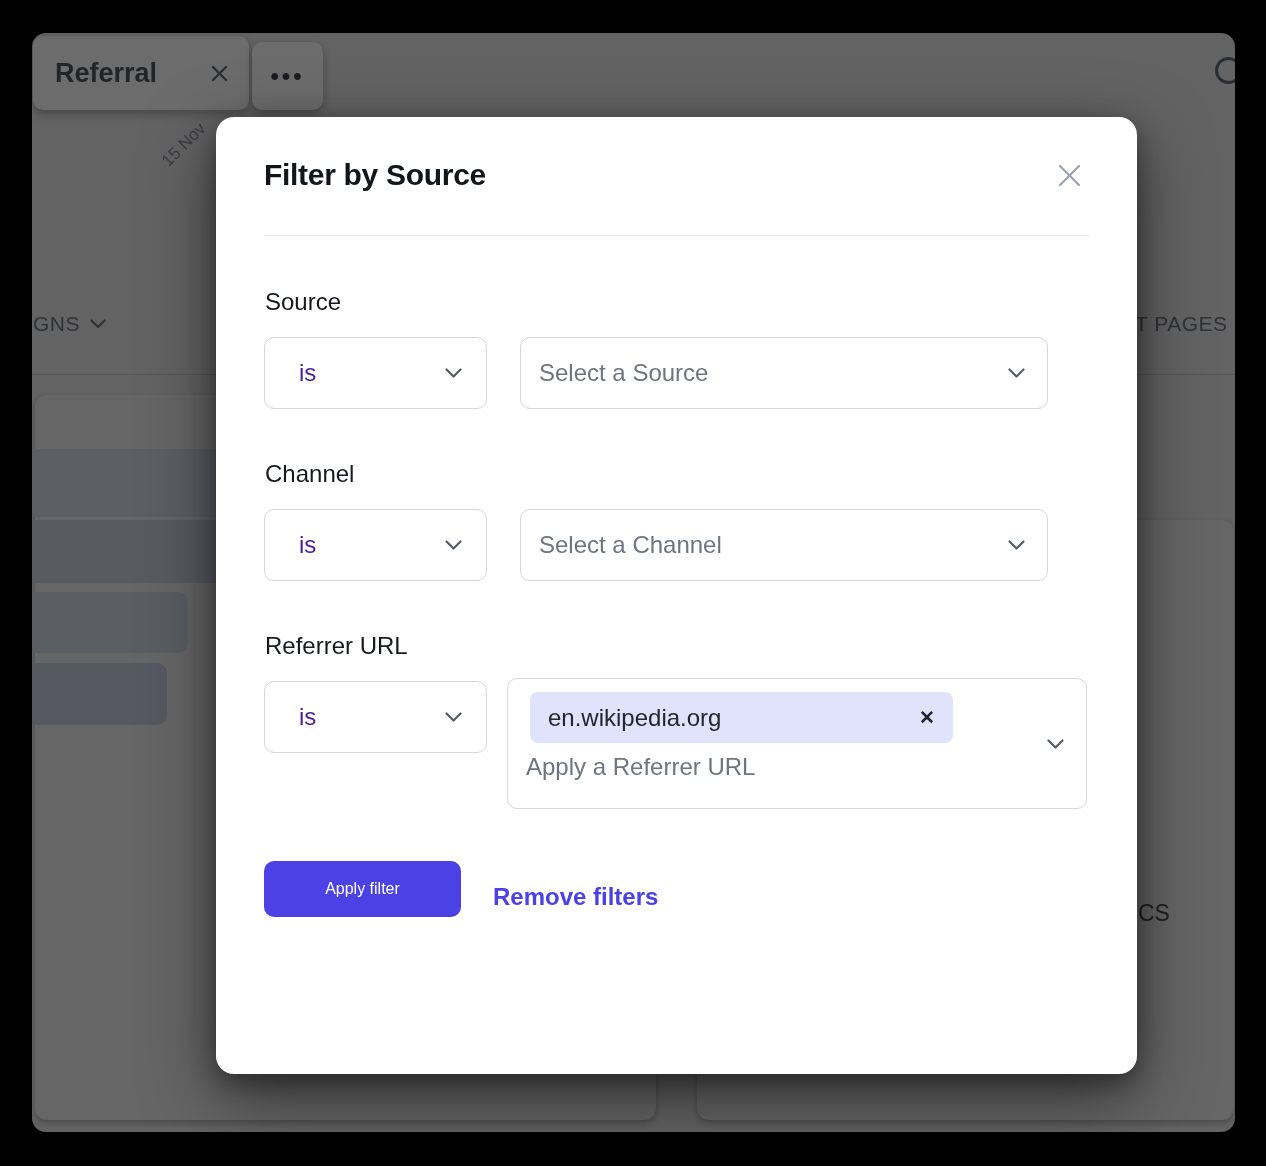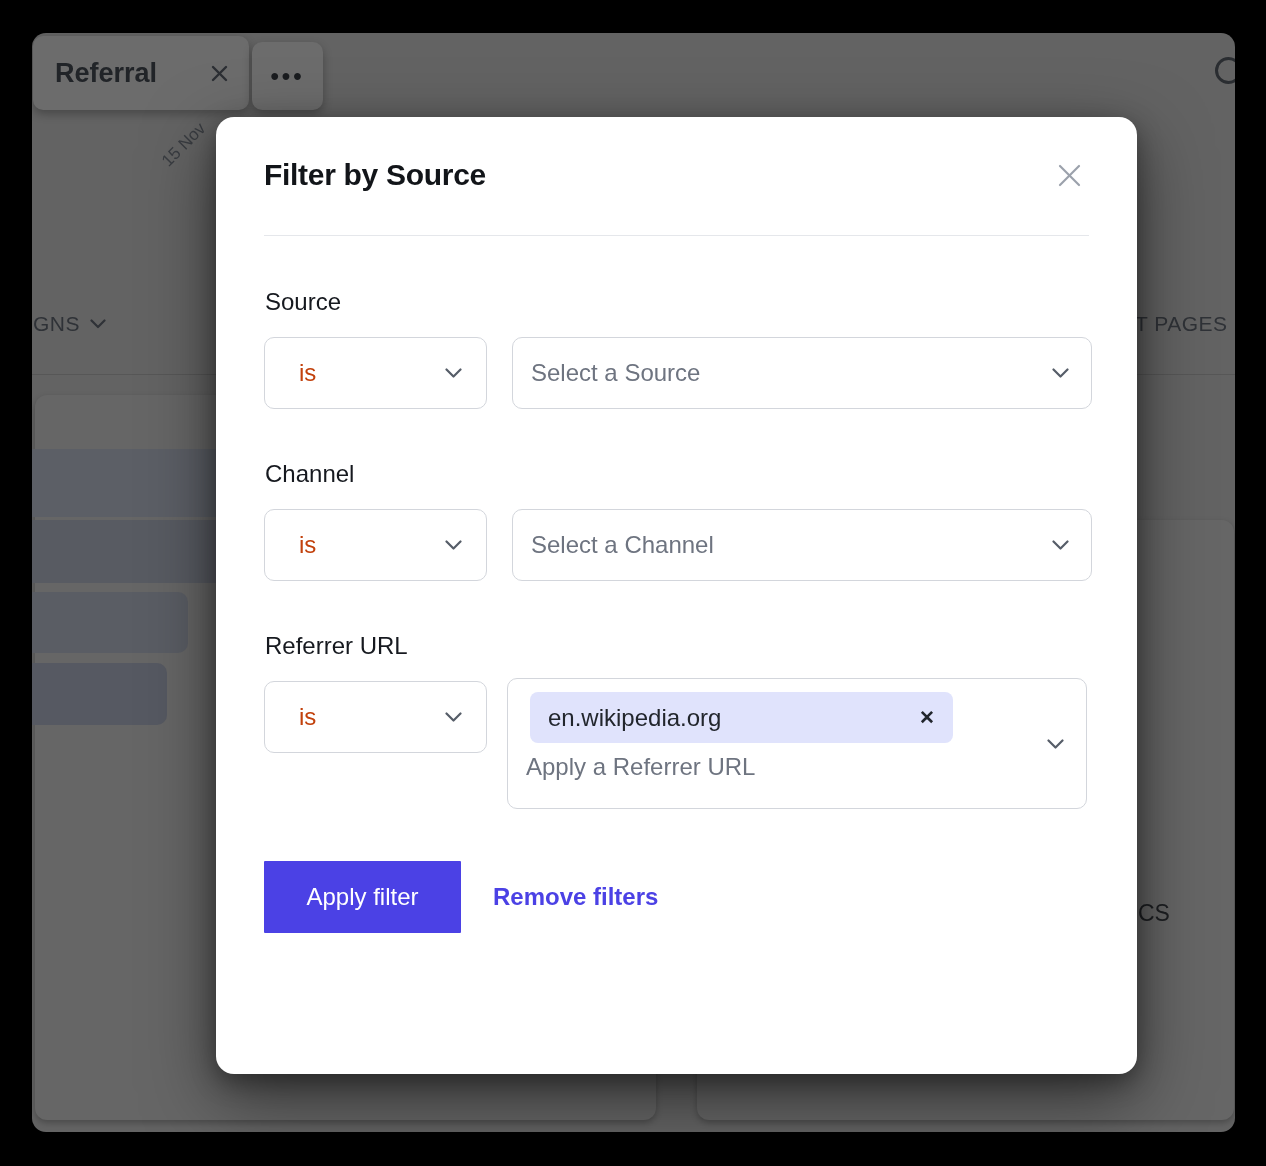--- a/index.html
+++ b/index.html
@@ -61,44 +61,44 @@
   .modal-divider { position:absolute; left:48px; right:48px; top:118px; border-top:1px solid #e5e7eb; }
 
   .field-label { position:absolute; left:49px; font-size:24px; font-weight:500; color:#16191f; }
   .lbl-1 { top:171px; } .lbl-2 { top:343px; } .lbl-3 { top:515px; }
 
   .sel {
     position:absolute; border:1.5px solid #d3d6dc; border-radius:10px; background:#fff;
     display:flex; align-items:center; cursor:pointer;
   }
   .sel-op { left:48px; width:223px; height:72px; padding:0 24px 0 34px; }
-  .sel-val { left:296px; width:580px; height:72px; padding:0 22px 0 18px; }
+  .sel-val { left:304px; width:528px; height:72px; padding:0 22px 0 18px; }
   .row-1 { top:220px; } .row-2 { top:392px; }
   .sel-op.row-3 { top:564px; }
-  .sel-text { font-size:24px; color:#c2410c; }
+  .sel-text { font-size:24px; color:#4c1d95; }
   .sel-placeholder { font-size:24px; color:#6e7480; }
   .sel .chev { margin-left:auto; flex:none; }
 
   .combo {
     position:absolute; left:291px; top:561px; width:580px; height:131px;
     border:1.5px solid #d3d6dc; border-radius:10px; background:#fff; cursor:pointer;
   }
   .chip {
     position:absolute; left:22px; top:13px; width:423px; height:51px;
     background:#e0e3fc; border-radius:8px; display:flex; align-items:center; padding:0 18px;
   }
   .chip-text { font-size:24px; color:#22262d; }
   .chip-x { margin-left:auto; font-size:19px; font-weight:700; color:#22262d; cursor:pointer; }
   .combo-placeholder { position:absolute; left:18px; top:74px; font-size:24px; color:#6e7480; }
   .combo-chev { position:absolute; right:22px; top:60px; }
 
   .apply-btn {
-    position:absolute; left:48px; top:744px; width:197px; height:72px;
-    background:#4b41e5; border:none; border-radius:1px; color:#ffffff;
-    font-family:"Liberation Sans", sans-serif; font-size:24px; font-weight:500; cursor:pointer;
+    position:absolute; left:48px; top:744px; width:197px; height:56px;
+    background:#4b41e5; border:none; border-radius:10px; color:#ffffff;
+    font-family:"Liberation Sans", sans-serif; font-size:16px; font-weight:500; cursor:pointer;
   }
   .remove-link {
     position:absolute; left:277px; top:744px; height:72px; line-height:72px;
     font-size:24px; font-weight:600; color:#4b41e5; cursor:pointer;
   }
 </style>
 </head>
 <body>
 
 <div class="frame">

